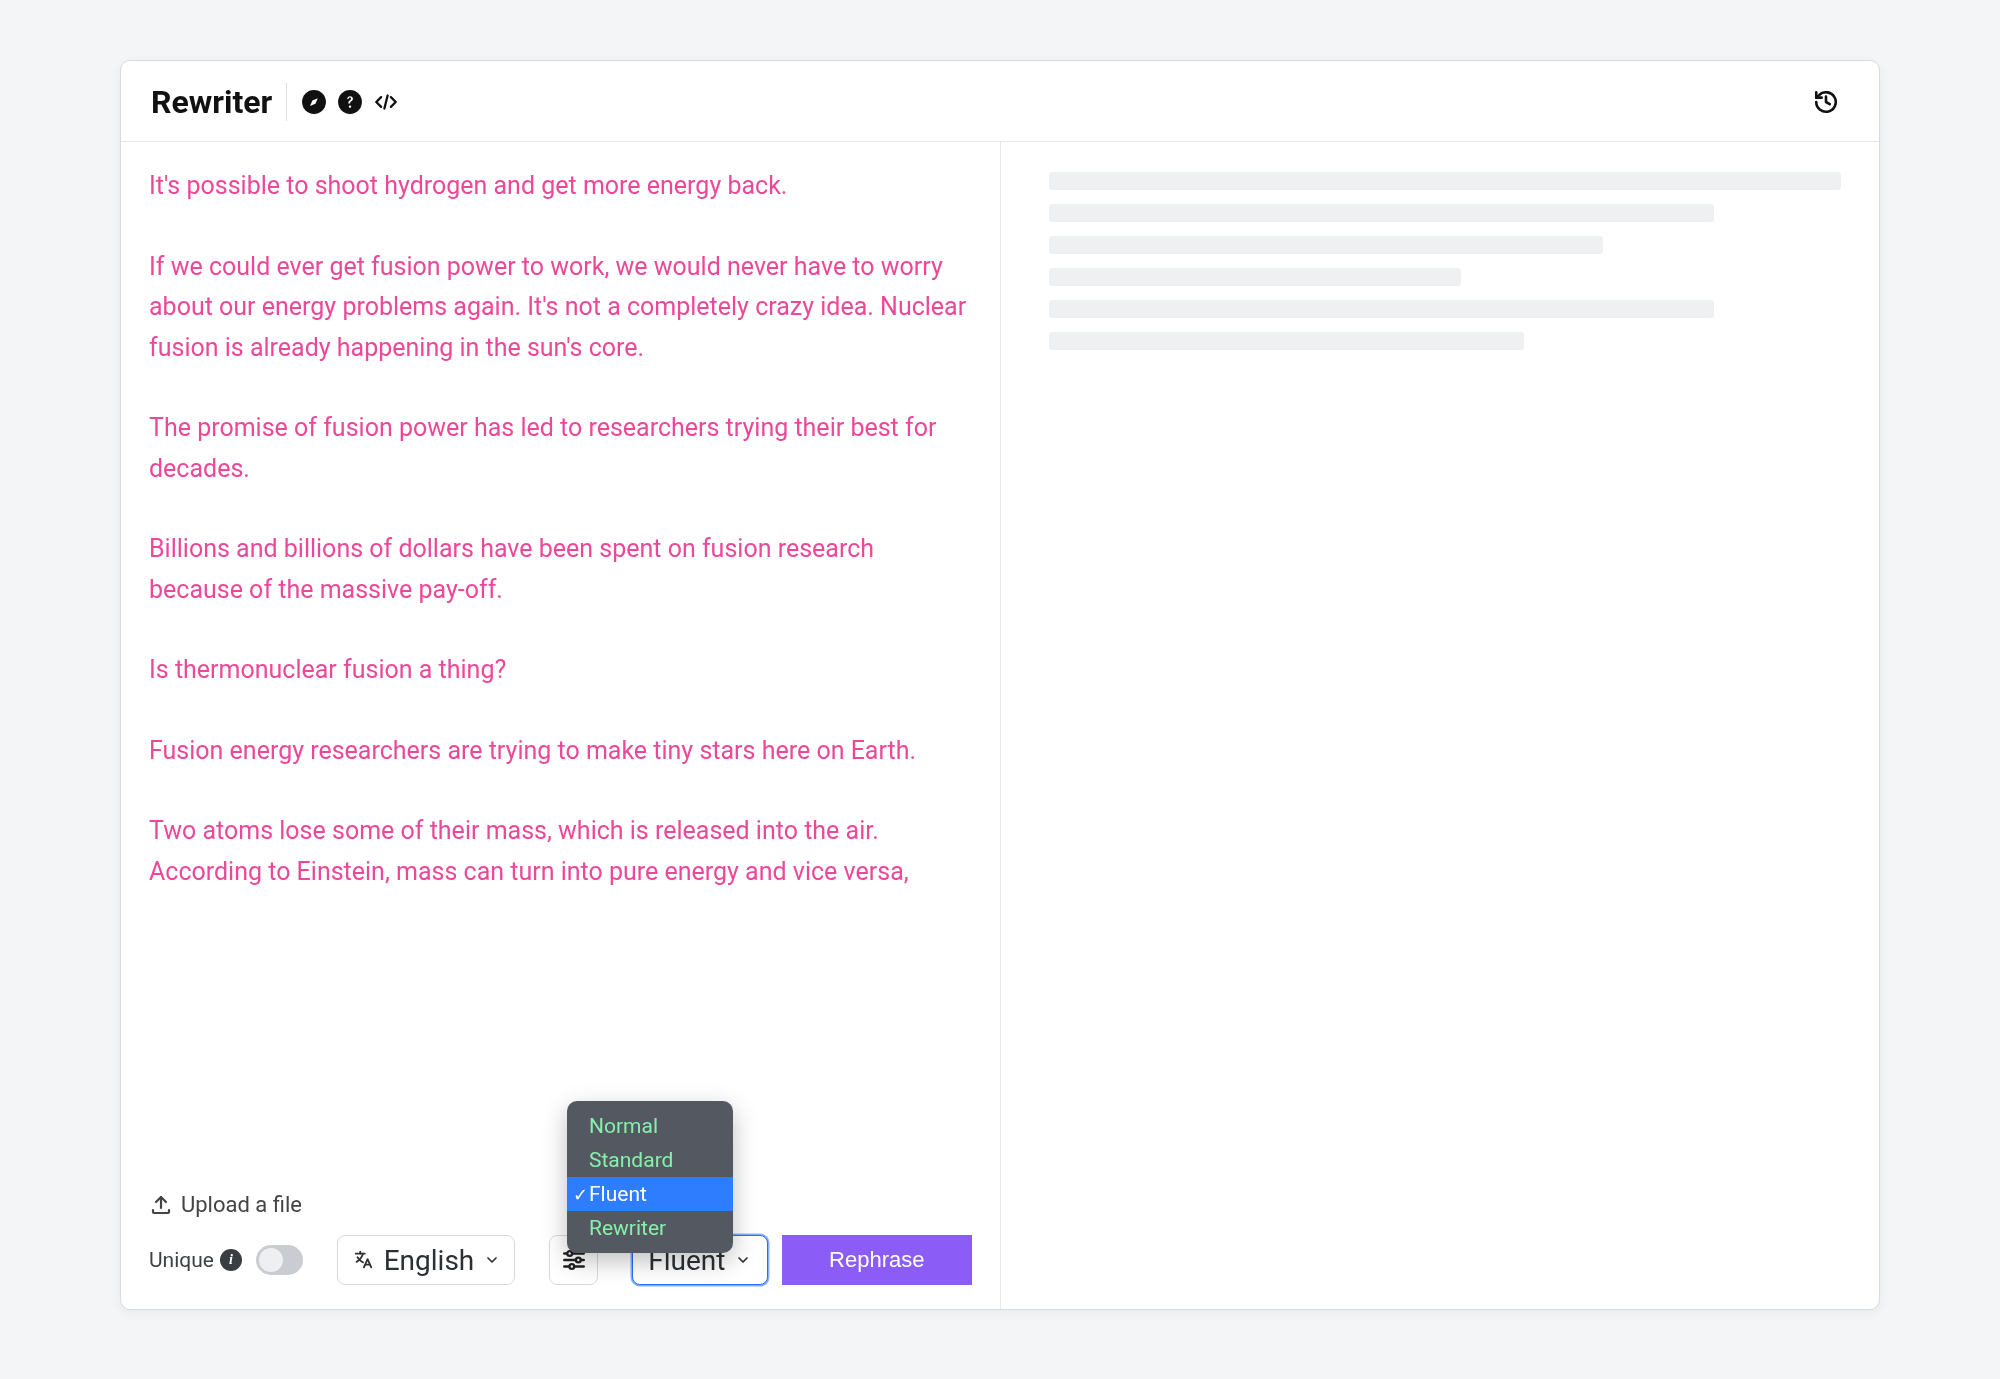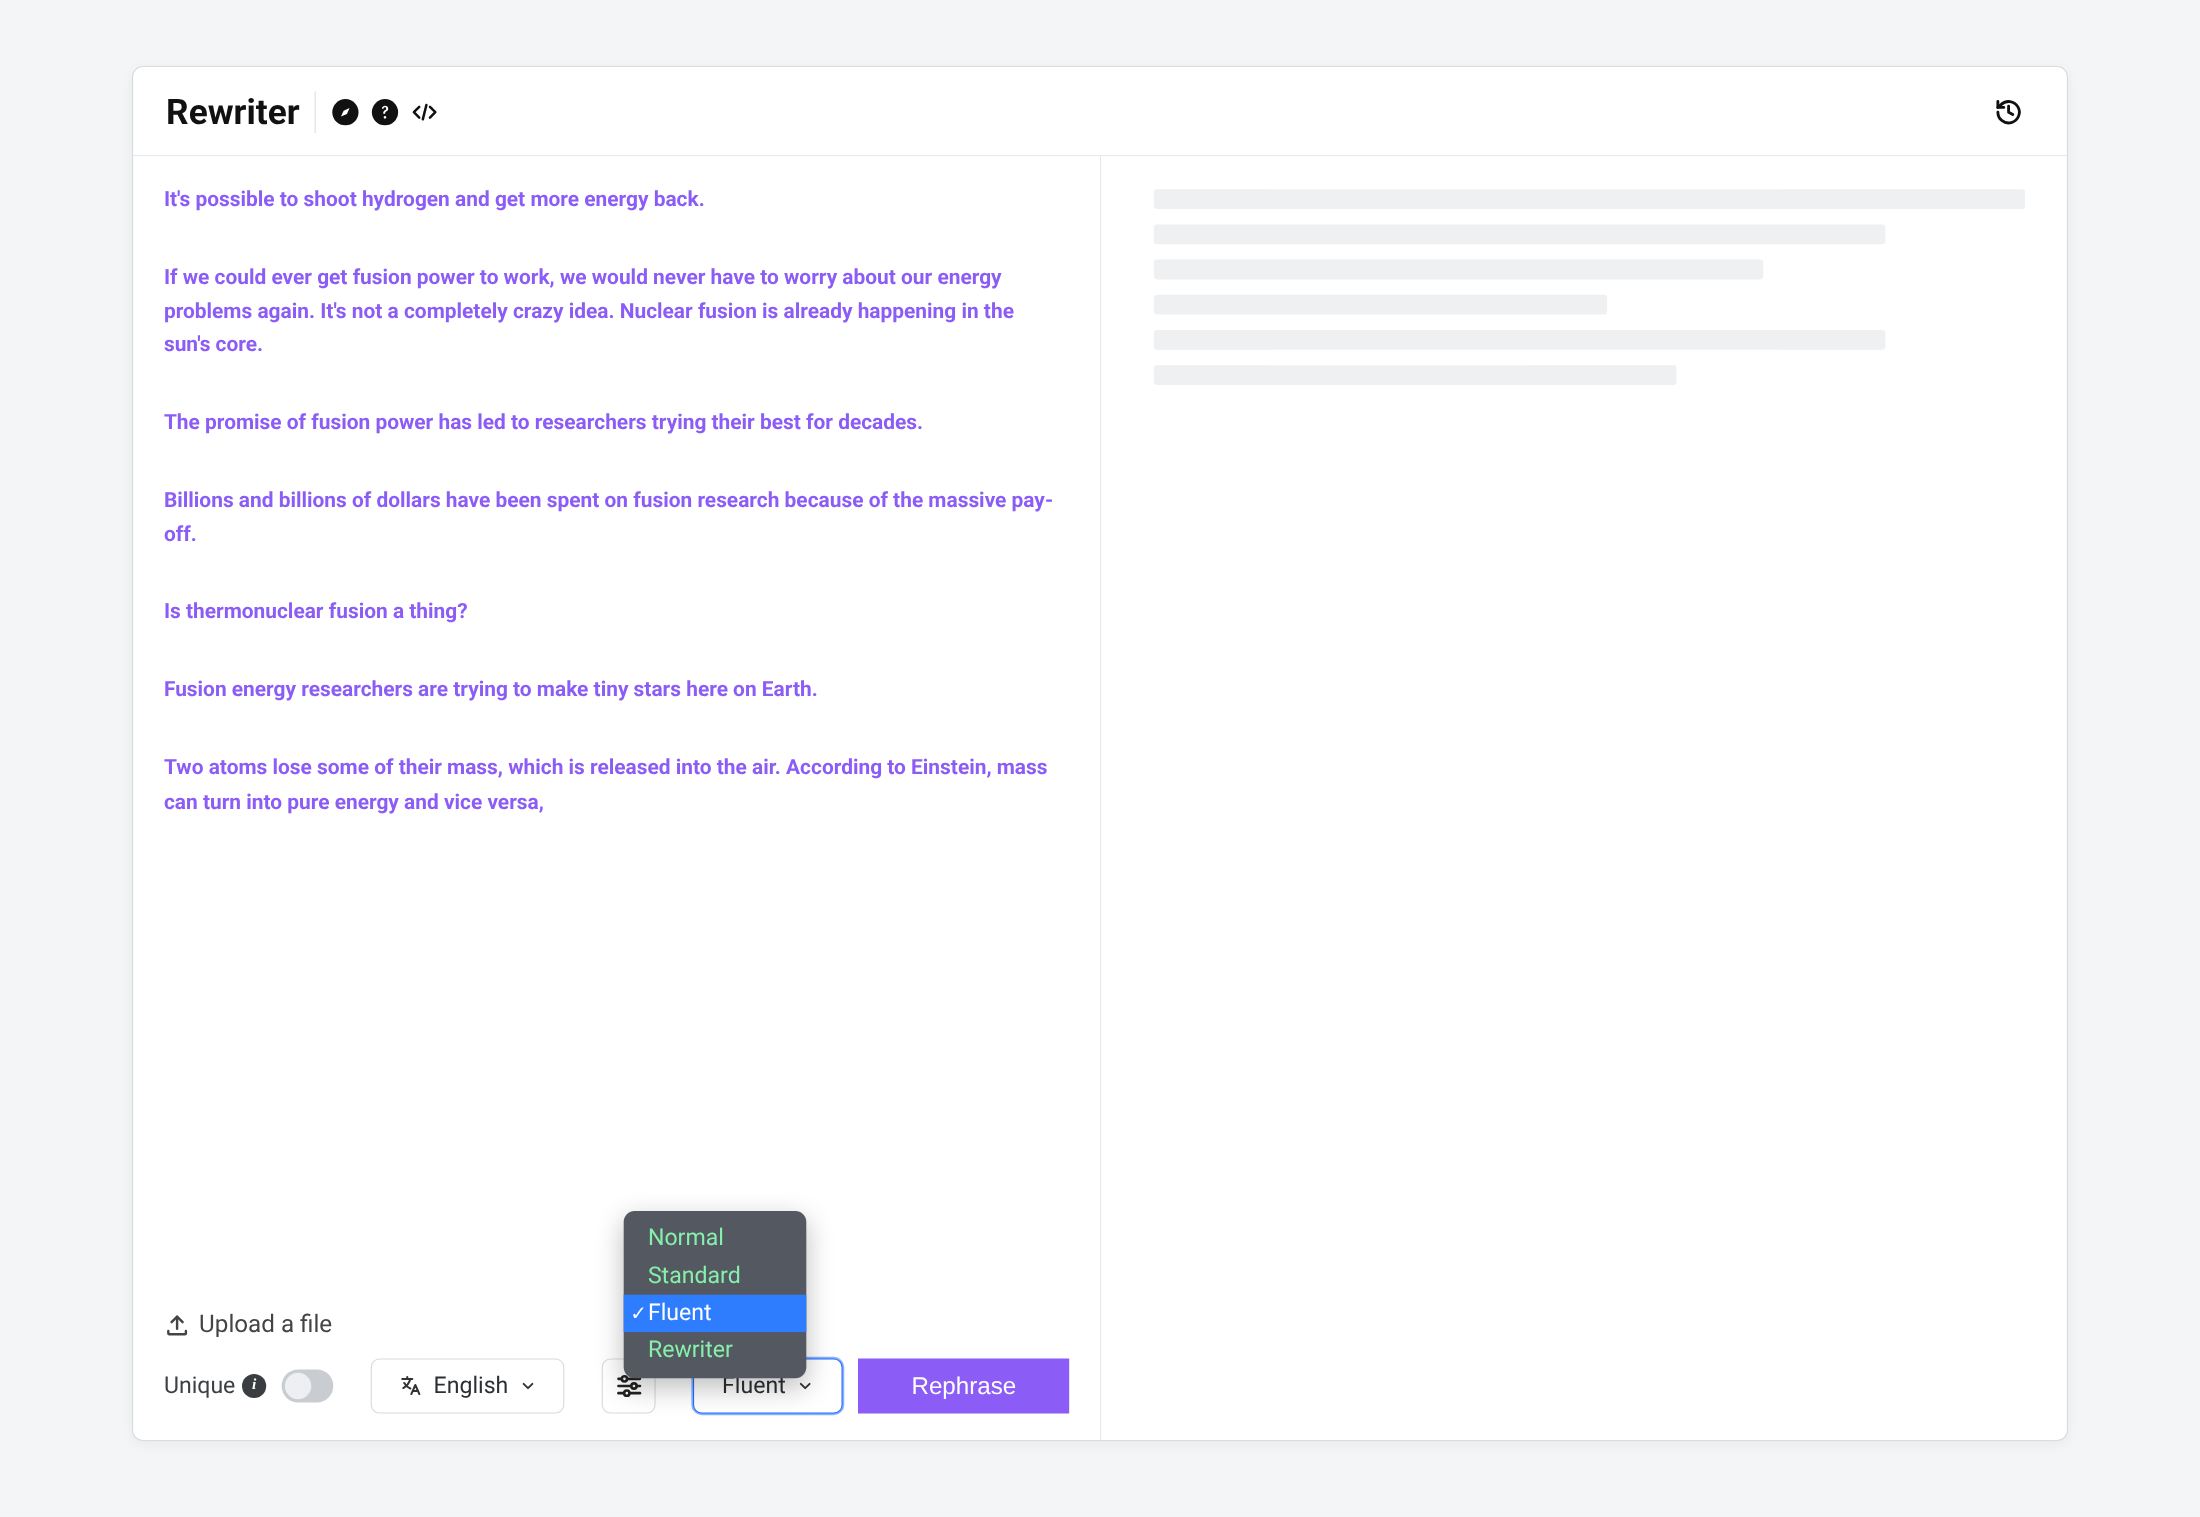--- a/index.html
+++ b/index.html
@@ -62,25 +62,24 @@
     display: flex;
     flex-direction: column;
     min-height: 0;
   }
   .content-scroll {
     flex: 1;
     overflow: hidden;
     padding-right: 4px;
   }
   .content-scroll p {
-    font-size: 19px;
+    font-size: 25px;
     line-height: 1.62;
-    color: #8b5cf6;
+    color: #ec4899;
     margin-bottom: 40px;
-    font-weight: bold;
   }
   .right-pane {
     flex: 1;
     padding: 30px 38px 0 48px;
   }
   .skel {
     background: #eef0f2;
     height: 18px;
     border-radius: 3px;
     margin-bottom: 14px;
@@ -140,21 +139,21 @@
     border-radius: 50%;
   }
   .ctrl {
     height: 50px;
     border: 1.5px solid #d6dade;
     border-radius: 8px;
     background: #fff;
     display: flex;
     align-items: center;
     padding: 0 14px;
-    font-size: 21px;
+    font-size: 28px;
     color: #2c2f33;
     gap: 10px;
     margin-left: 20px;
   }
   .lang-ctrl { width: 198px; justify-content: center; }
   .adv-ctrl { width: 56px; justify-content: center; padding: 0; }
   .style-ctrl {
     width: 152px;
     border-color: #256fff;
     box-shadow: 0 0 0 1.5px rgba(37,111,255,0.55);

